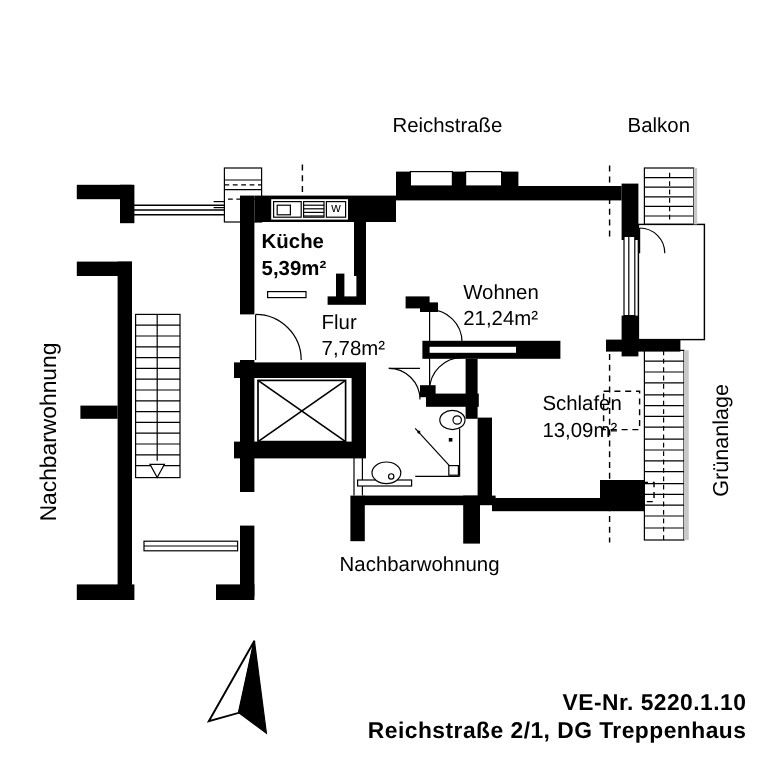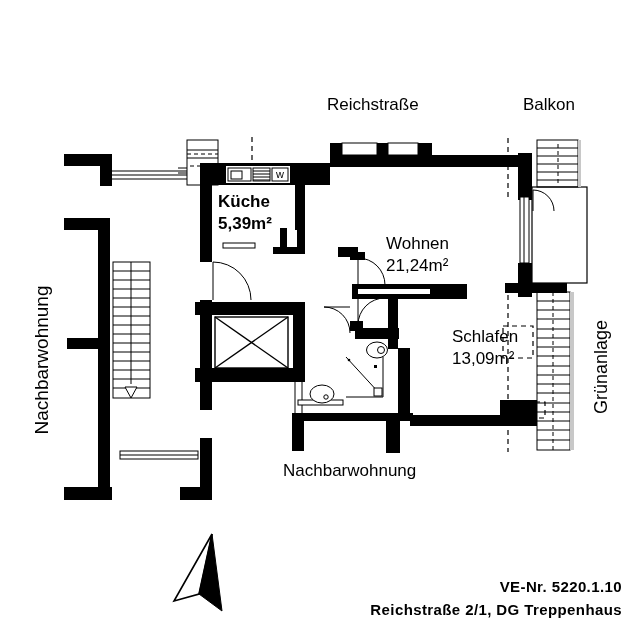--- a/index.html
+++ b/index.html
@@ -5,21 +5,21 @@
   html,body{margin:0;padding:0;background:#fff;}
   #stage{position:relative;width:640px;height:640px;background:#ffffff;overflow:hidden;
          font-family:"Liberation Sans",sans-serif;color:#000;}
   svg{position:absolute;left:0;top:0;}
   .lbl{position:absolute;white-space:nowrap;font-size:17px;line-height:22px;color:#000;}
   .lbl .ln{display:block;}
   .vlbl{position:absolute;white-space:nowrap;font-size:19px;transform:translate(-50%,-50%) rotate(-90deg);}
   .small-w{position:absolute;font-size:11px;line-height:11px;}
   .footer-left{position:absolute;left:28px;top:581px;font-size:17px;line-height:22px;}
   .footer-right{position:absolute;right:18px;top:575px;text-align:right;font-weight:bold;
-                font-size:15px;line-height:23px;letter-spacing:0.4px;}
+                font-size:19px;line-height:23px;letter-spacing:0.4px;}
 </style>
 </head>
 <body>
 
 <div id="stage">
 
 <svg width="640" height="640" viewBox="0 0 640 640">
 
   <g stroke="#000" stroke-width="1.2" fill="none" stroke-dasharray="5,4">
     <line x1="252" y1="137" x2="252" y2="162"></line>
@@ -249,20 +249,24 @@
 <div class="lbl" style="left:218px;top:191px;font-weight:bold;">
   <span class="ln">Küche</span>
   <span class="ln">5,39m²</span>
 </div>
 
 <div class="lbl" style="left:386px;top:193px;margin-top:40px;">
   <span class="ln">Wohnen</span>
   <span class="ln">21,24m²</span>
 </div>
 
+<div class="lbl" style="left:268px;top:258px;">
+  <span class="ln">Flur</span>
+  <span class="ln">7,78m²</span>
+</div>
 
 <div class="lbl" style="left:424px;top:326px;margin-left:28px;">
   <span class="ln">Schlafen</span>
   <span class="ln">13,09m²</span>
 </div>
 
 
 <div class="small-w" style="left:276px;top:169px;">w</div>
 
 <div class="vlbl" style="left:42px;top:360px;">Nachbarwohnung</div>

